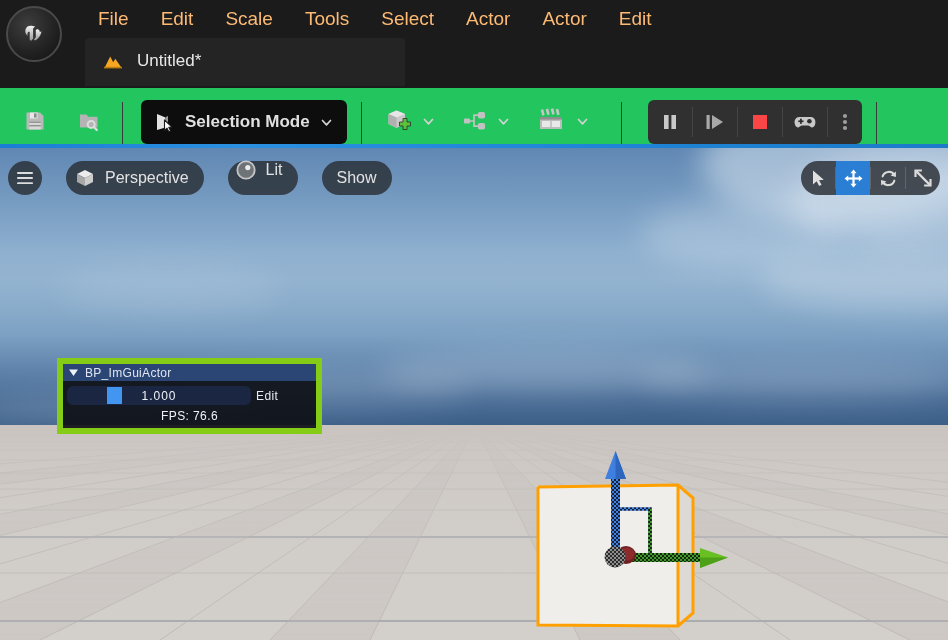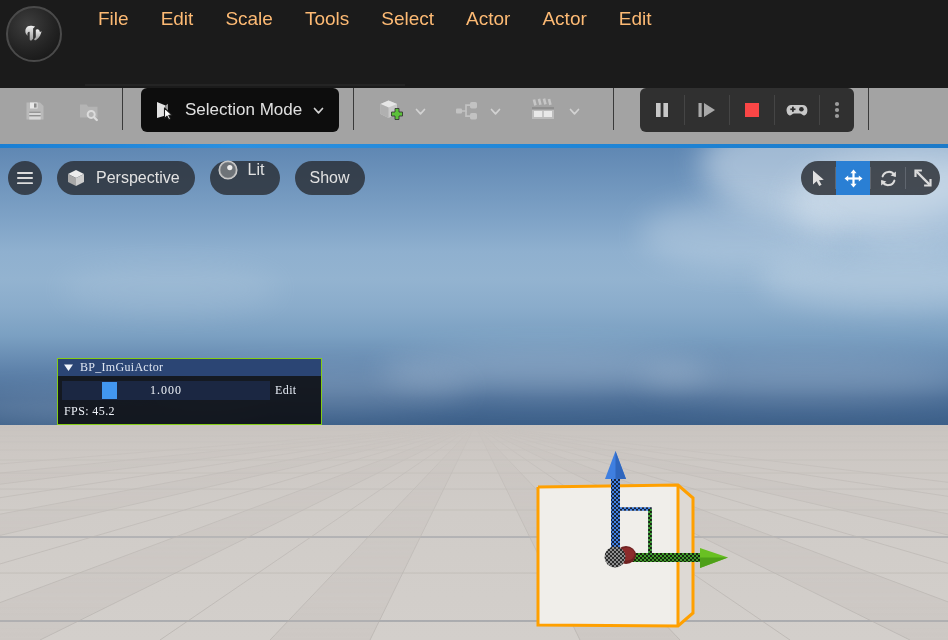--- a/index.html
+++ b/index.html
@@ -49,22 +49,22 @@
   .tab-icon { width:20px; height:18px; display:block; }
   .tab-label { color:#e8e8e8; font-size:17px; white-space:nowrap; }
   .tab-underline {
     position:absolute; left:85px; top:46px; width:320px; height:2px;
     background:#242424;
   }
 
   
   .toolbar {
     position:absolute; left:0; top:88px; width:948px; height:56px;
-    background:#a3a3a3;
-    display:flex; align-items:flex-start;
+    background:#22c55e;
+    display:flex; align-items:flex-end;font-weight:bold;
   }
   .tb-btn {
     width:46px; height:46px; margin:0 4px;
     display:flex; align-items:center; justify-content:center;
     border-radius:4px; cursor:default;
   }
   .tb-sep {
     width:1px; height:42px; background:#3a3a3a; margin:0 6px;
   }
   .mode-btn {
@@ -125,21 +125,21 @@
     transform-origin: 50% 0%;
   }
 
   
   .cube-wrap { position:absolute; left:530px; top:338px; width:185px; height:152px; }
   
   .gizmo { position:absolute; left:560px; top:305px; width:170px; height:125px; }
 
   
   .vp-tools-left {
-    position:absolute; left:8px; top:17px; display:flex; align-items:center; gap:15px;
+    position:absolute; left:8px; top:17px; display:flex; align-items:center; gap:24px;
     z-index:30;
   }
   .vp-round {
     height:34px; border-radius:17px; background:rgba(40,44,50,0.80);
     display:flex; align-items:center; cursor:default;
   }
   .vp-hamburger { width:34px; justify-content:center; }
   .vp-pill { padding:0 15px 0 8px; gap:9px; }
   .vp-pill.small { padding:0 15px 16px 7px; }
   .vp-pill.text-only { padding:5px 15px; }
@@ -155,35 +155,36 @@
     width:34px; height:34px; display:flex; align-items:center; justify-content:center;
     cursor:default;
   }
   .vp-tool.active { background:#2a7fd4; }
   .vp-tool-div { width:1px; height:22px; background:rgba(120,126,134,0.55); }
 
   
   .imgui {
     position:absolute; left:57px; top:214px; width:265px;
     background:rgba(14,16,22,0.92);
-    border:1px solid #84cc16;
+    border:6px solid #84cc16;
     z-index:35;
-    font-family:Liberation Serif, serif;
+    font-family:Liberation Sans, sans-serif;
+    text-align:center;
   }
   .imgui-title {
     height:17px; background:#2b4574; display:flex; align-items:center;
     padding-left:5px; gap:6px; cursor:default;
   }
   .imgui-arrow { width:11px; height:11px; display:block; flex:none; }
   .imgui-title-text { color:#dfe6f2; font-size:12px; letter-spacing:0.3px; }
   .imgui-body { padding:5px 4px 4px 4px; }
   .imgui-row { display:flex; align-items:center; gap:5px; }
   .imgui-slider {
-    position:relative; width:208px; height:19px;
-    background:#1b2742; cursor:default;
+    position:relative; width:184px; height:19px;
+    background:#1b2742; cursor:default;border-radius:6px;
   }
   .imgui-grab {
     position:absolute; left:40px; top:1px; width:15px; height:17px;
     background:#4296f0;
   }
   .imgui-slider-val {
     position:absolute; left:0; top:0; width:100%; height:19px;
     display:flex; align-items:center; justify-content:center;
     color:#eef2f8; font-size:12px; letter-spacing:1px;
   }
@@ -219,20 +220,27 @@
       <div class="menu-item">Edit</div>
       <div class="menu-item">Scale</div>
       <div class="menu-item">Tools</div>
       <div class="menu-item">Select</div>
       <div class="menu-item">Actor</div>
       <div class="menu-item">Actor</div>
       <div class="menu-item">Edit</div>
     </div>
 
     <div class="tabstrip">
+      <div class="doc-tab">
+        <svg class="tab-icon" viewBox="0 0 20 18">
+          <path d="M2 15 L7.2 4.5 L10.2 10.2 L12.3 6.8 L18 15 Z" fill="#f5a623"></path>
+          <path d="M1 15.6 L19 15.6" stroke="#c07e10" stroke-width="1.6"></path>
+        </svg>
+        <div class="tab-label">Untitled*</div>
+      </div>
       <div class="tab-underline"></div>
     </div>
   </div>
 
   <div class="toolbar">
 
     <div style="width:8px;flex:none;"></div>
 
     <div class="tb-btn">
       <svg width="24" height="24" viewBox="0 0 24 24">
@@ -581,18 +589,18 @@
         <span class="imgui-title-text">BP_ImGuiActor</span>
       </div>
       <div class="imgui-body">
         <div class="imgui-row">
           <div class="imgui-slider">
             <div class="imgui-grab"></div>
             <div class="imgui-slider-val">1.000</div>
           </div>
           <span class="imgui-slider-label">Edit</span>
         </div>
-        <div class="imgui-fps">FPS: 45.2</div>
+        <div class="imgui-fps">FPS: 76.6</div>
       </div>
     </div>
 
   </div>
 </div>
 
 </body></html>

